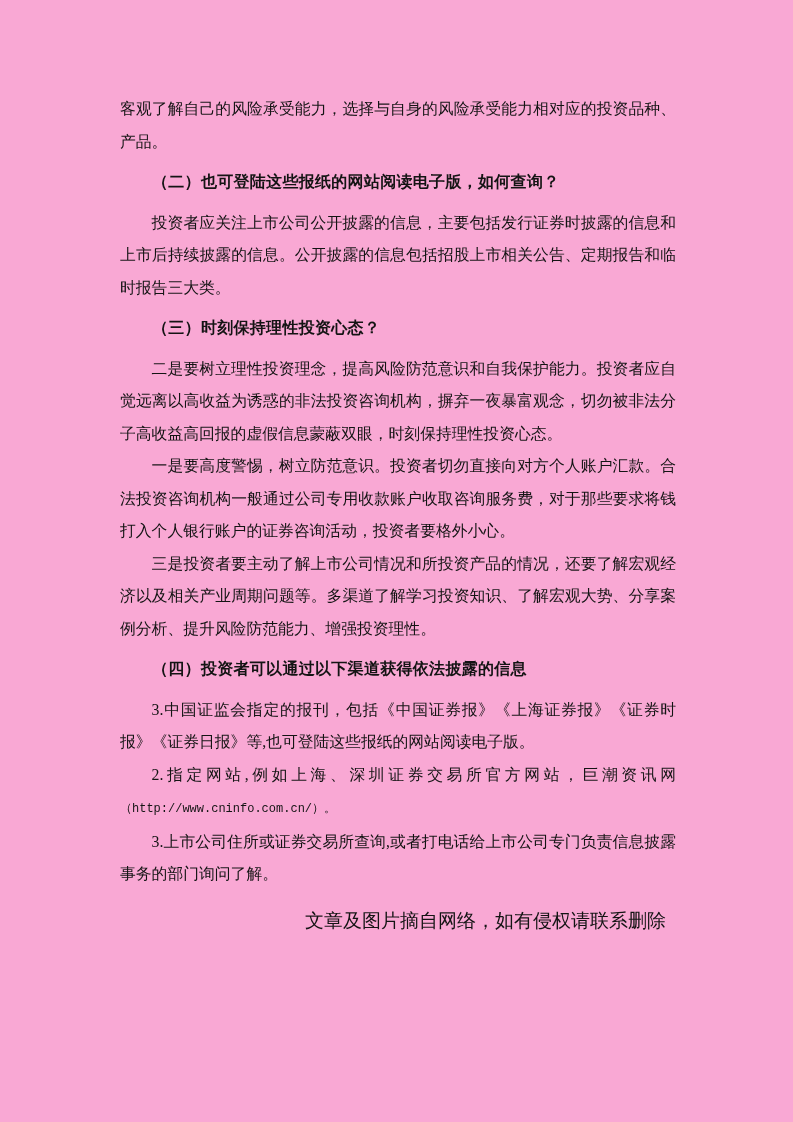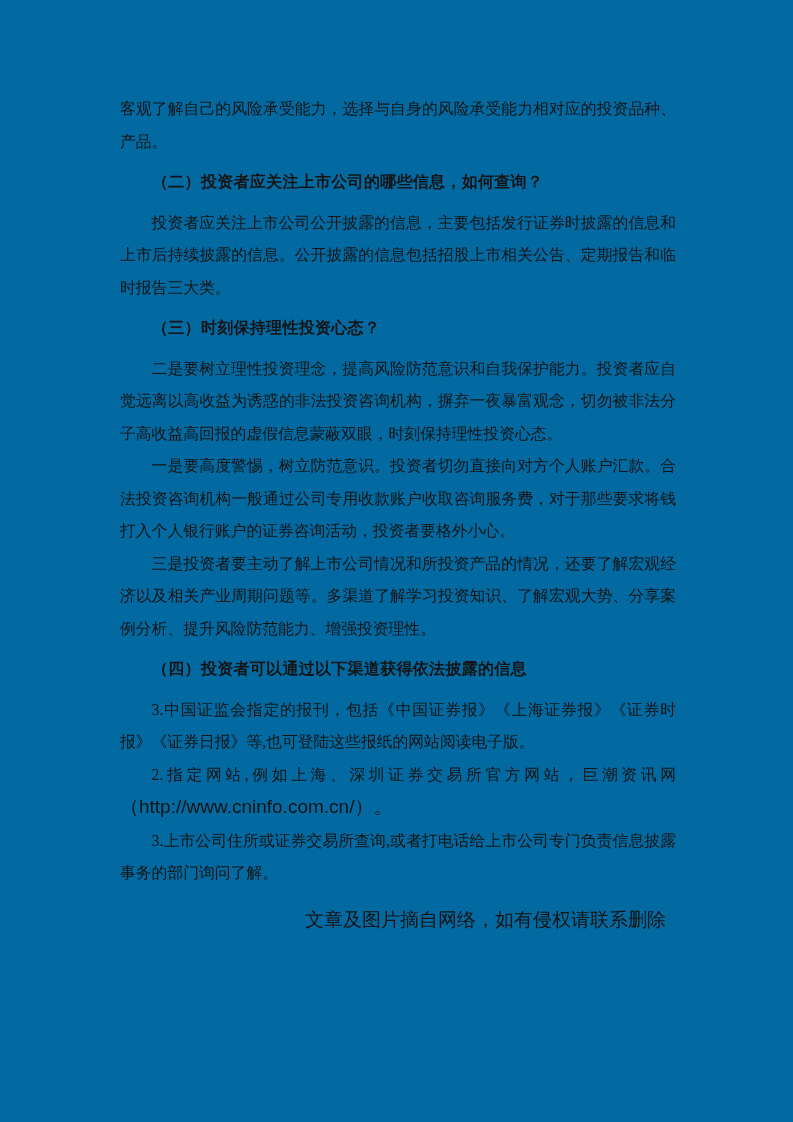--- a/index.html
+++ b/index.html
@@ -4,21 +4,21 @@
 <style>
   html, body {
     margin: 0;
     padding: 0;
     background: #ffffff;
   }
   .page {
     position: relative;
     width: 793px;
     height: 1122px;
-    background: #0369a1;
+    background: #f9a8d4;
     overflow: hidden;
     font-family: "Liberation Serif", "DejaVu Serif", serif;
     color: #141414;
   }
   .content {
     position: absolute;
     left: 120px;
     top: 93px;
     width: 556px;
     font-size: 15.8px;
@@ -36,40 +36,40 @@
   .heading {
     margin: 8px 0;
     text-indent: 2em;
     font-weight: 700;
     font-family: "Liberation Sans", "DejaVu Sans", sans-serif;
     font-size: 16px;
     letter-spacing: 0.3px;
   }
   .url {
     white-space: nowrap;
-    font-family: Liberation Sans, sans-serif;
-    font-size: 19px;
+    font-family: Liberation Mono, monospace;
+    font-size: 12px;
   }
   .footer-note {
     margin: 14px 0 0 0;
     text-align: right;
     text-indent: 0;
     font-size: 19px;
     padding-right: 10px;
   }
 </style>
 </head>
 <body>
 
 <div class="page">
   <div class="content">
 
     <p class="para-cont">客观了解自己的风险承受能力，选择与自身的风险承受能力相对应的投资品种、产品。</p>
 
-    <p class="heading">（二）投资者应关注上市公司的哪些信息，如何查询？</p>
+    <p class="heading">（二）也可登陆这些报纸的网站阅读电子版，如何查询？</p>
 
     <p class="para">投资者应关注上市公司公开披露的信息，主要包括发行证券时披露的信息和上市后持续披露的信息。公开披露的信息包括招股上市相关公告、定期报告和临时报告三大类。</p>
 
     <p class="heading">（三）时刻保持理性投资心态？</p>
 
     <p class="para">二是要树立理性投资理念，提高风险防范意识和自我保护能力。投资者应自觉远离以高收益为诱惑的非法投资咨询机构，摒弃一夜暴富观念，切勿被非法分子高收益高回报的虚假信息蒙蔽双眼，时刻保持理性投资心态。</p>
 
     <p class="para">一是要高度警惕，树立防范意识。投资者切勿直接向对方个人账户汇款。合法投资咨询机构一般通过公司专用收款账户收取咨询服务费，对于那些要求将钱打入个人银行账户的证券咨询活动，投资者要格外小心。</p>
 
     <p class="para">三是投资者要主动了解上市公司情况和所投资产品的情况，还要了解宏观经济以及相关产业周期问题等。多渠道了解学习投资知识、了解宏观大势、分享案例分析、提升风险防范能力、增强投资理性。</p>

